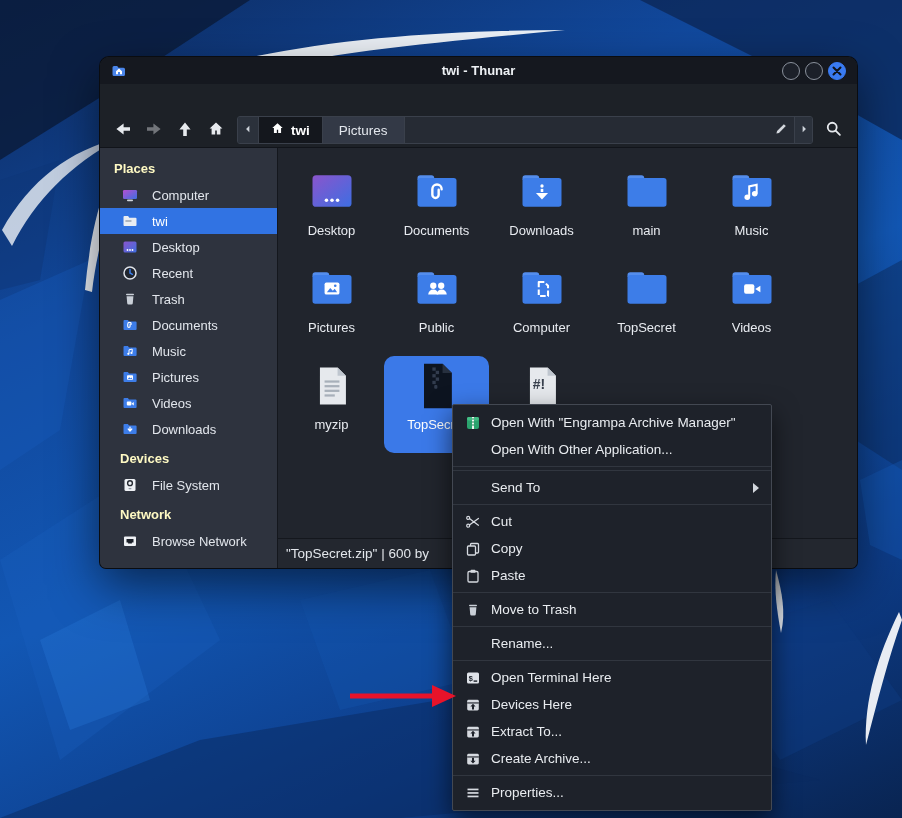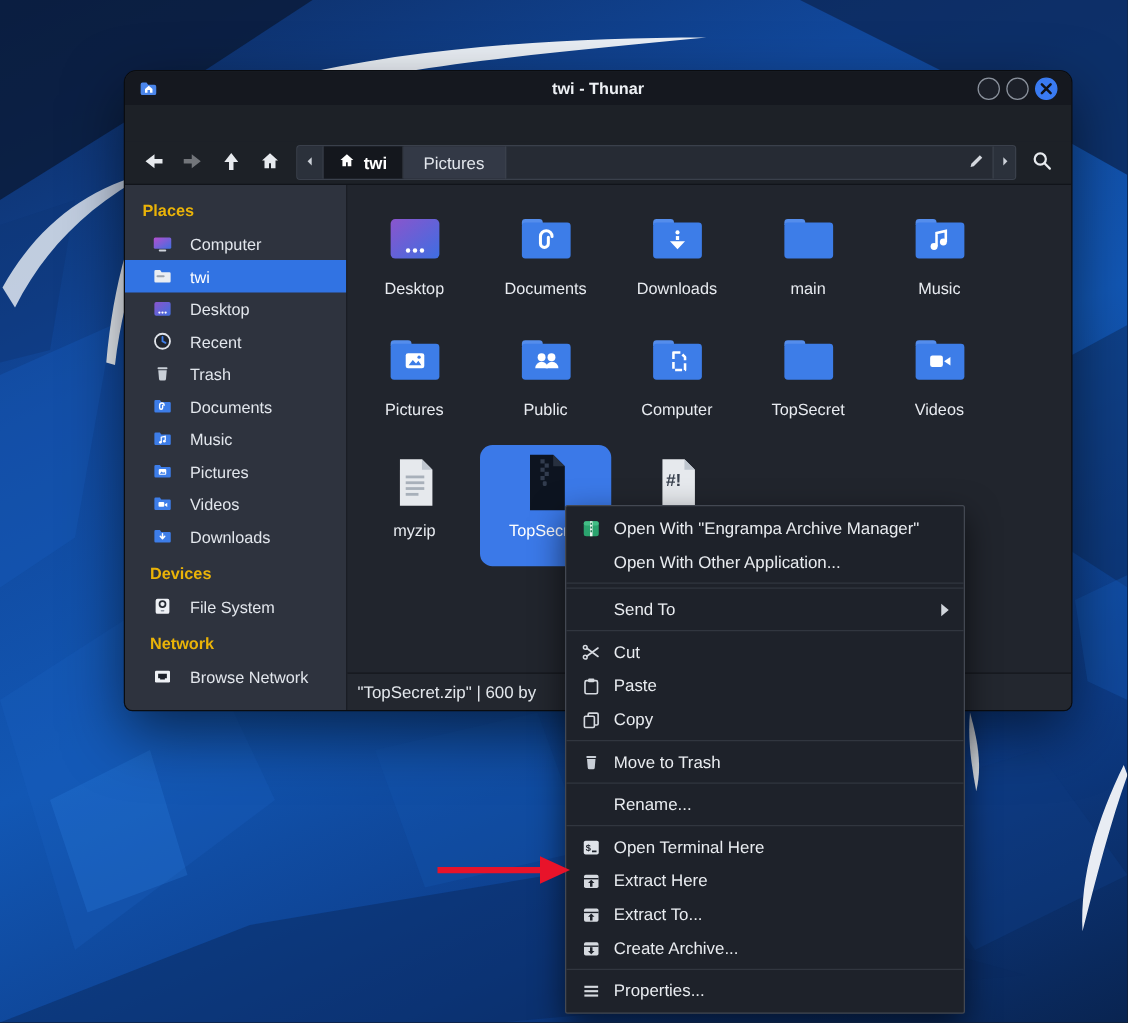--- a/index.html
+++ b/index.html
@@ -42,21 +42,21 @@
   .path-fill{flex:1;}
   .path-edit{width:27px;background:none;border:none;display:flex;align-items:center;justify-content:center;padding:0;}
   .path-edit svg{width:14px;height:14px;}
   .path-chev-r{width:18px;background:#2b313b;border-left:1px solid #3a404b;border-top:none;border-right:none;border-bottom:none;display:flex;align-items:center;justify-content:center;padding:0;}
   .path-chev-r svg{width:12px;height:12px;}
   .searchbtn{width:30px;height:28px;margin-left:5px;background:none;border:none;display:flex;align-items:center;justify-content:center;padding:0;}
   .searchbtn svg{width:17px;height:17px;}
 
   .body{flex:1;display:flex;min-height:0;}
   .sidebar{width:178px;flex:none;background:#2e333e;border-right:1px solid #14171d;padding-top:8px;overflow:hidden;}
-  .side-hdr{height:26px;line-height:26px;padding-left:14px;font-weight:bold;font-size:13px;color:#eab308;}
+  .side-hdr{height:26px;line-height:26px;padding-left:14px;font-weight:bold;font-size:13px;color:#fef9c3;}
   .side-hdr.gap{margin-top:4px;padding-left:20px;}
   .side-item{height:26px;display:flex;align-items:center;padding-left:22px;gap:14px;font-size:13px;color:#e2e6ec;cursor:default;}
   .side-item .sicon{width:16px;height:16px;flex:none;}
   .side-item .sicon svg{width:16px;height:16px;display:block;}
   .side-item.selected{background:var(--accent,#3173e3);color:#fff;}
 
   .rightcol{flex:1;display:flex;flex-direction:column;min-width:0;}
   .files{flex:1;background:#21252d;padding:14px 0 0 1px;overflow:hidden;}
   .grid{display:grid;grid-template-columns:repeat(5,105px);grid-auto-rows:97px;}
   .file-item{display:flex;flex-direction:column;align-items:center;padding-top:4px;border-radius:10px;}
@@ -537,35 +537,35 @@
             <circle cx="3.2" cy="3.9" r="1.5" fill="none" stroke="#d6dae0" stroke-width="1.2"></circle>
             <circle cx="3.2" cy="11.7" r="1.5" fill="none" stroke="#d6dae0" stroke-width="1.2"></circle>
           </svg>
         </span>
         <span>Cut</span>
 
       </div>
       <div class="mi">
         <span class="micon">
           <svg viewBox="0 0 16 16" width="16" height="16">
+            <rect x="5.5" y="2.5" width="8" height="9.5" rx="1" fill="none" stroke="#d6dae0" stroke-width="1.3"></rect>
+            <rect x="2.5" y="5" width="8" height="9" rx="1" fill="#1e222a" stroke="#d6dae0" stroke-width="1.3"></rect>
+          </svg>
+        </span>
+        <span>Copy</span>
+
+      </div>
+      <div class="mi">
+        <span class="micon">
+          <svg viewBox="0 0 16 16" width="16" height="16">
             <rect x="3" y="3.5" width="10" height="10.5" rx="1.2" fill="none" stroke="#d6dae0" stroke-width="1.3"></rect>
             <rect x="5.5" y="1.8" width="5" height="3" rx="0.9" fill="#d6dae0"></rect>
           </svg>
         </span>
         <span>Paste</span>
-
-      </div>
-      <div class="mi">
-        <span class="micon">
-          <svg viewBox="0 0 16 16" width="16" height="16">
-            <rect x="5.5" y="2.5" width="8" height="9.5" rx="1" fill="none" stroke="#d6dae0" stroke-width="1.3"></rect>
-            <rect x="2.5" y="5" width="8" height="9" rx="1" fill="#1e222a" stroke="#d6dae0" stroke-width="1.3"></rect>
-          </svg>
-        </span>
-        <span>Copy</span>
 
       </div>
       <div class="menu-sep"></div>
       <div class="mi">
         <span class="micon">
           <svg viewBox="0 0 16 16" width="16" height="16">
             <rect x="4" y="2.8" width="8" height="1.5" rx="0.75" fill="#c9cfd7"></rect>
             <path d="M4.6 5.2h6.8l-.6 7a1.3 1.3 0 0 1-1.3 1.2H6.5a1.3 1.3 0 0 1-1.3-1.2z" fill="#c9cfd7"></path>
           </svg>
         </span>
@@ -591,21 +591,21 @@
 
       </div>
       <div class="mi">
         <span class="micon">
           <svg viewBox="0 0 16 16" width="16" height="16">
             <rect x="2.2" y="2.8" width="11.6" height="10.6" rx="1.4" fill="#d6dae0"></rect>
             <rect x="2.2" y="5.4" width="11.6" height="1.1" fill="#1e222a"></rect>
             <path d="M8 6.8l2.6 2.6H9v3H7v-3H5.4z" fill="#1e222a"></path>
           </svg>
         </span>
-        <span>Extract Here</span>
+        <span>Devices Here</span>
 
       </div>
       <div class="mi">
         <span class="micon">
           <svg viewBox="0 0 16 16" width="16" height="16">
             <rect x="2.2" y="2.8" width="11.6" height="10.6" rx="1.4" fill="#d6dae0"></rect>
             <rect x="2.2" y="5.4" width="11.6" height="1.1" fill="#1e222a"></rect>
             <path d="M8 6.8l2.6 2.6H9v3H7v-3H5.4z" fill="#1e222a"></path>
           </svg>
         </span>

